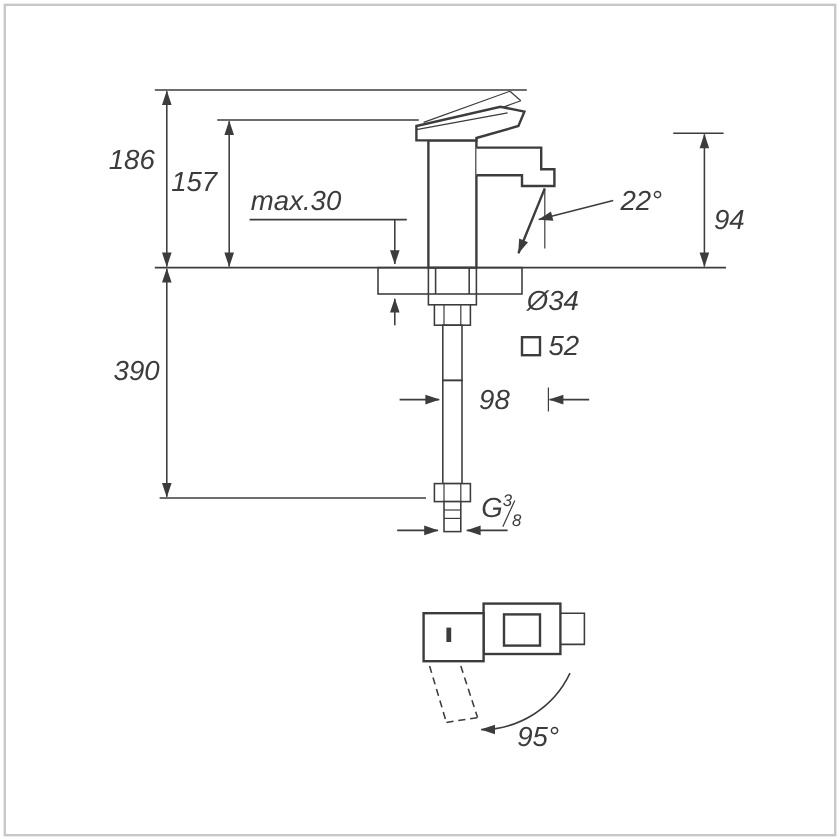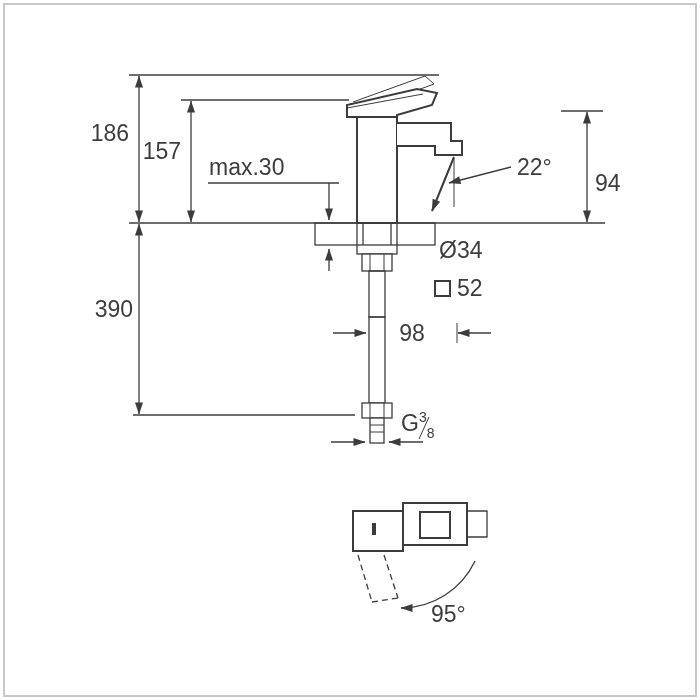--- a/index.html
+++ b/index.html
@@ -1,16 +1,16 @@
 <!DOCTYPE html>
 <html style="--line: #3c3c3c; --background: #ffffff; --frame-border: #c8c8c8; --hatch: #4a4a4a; --hose-braid: #7a7a7a;"><head>
 <meta charset="utf-8">
 <style>
   html,body{margin:0;padding:0;width:700px;height:700px;background:var(--background,#fff);overflow:hidden;}
-  .frame{position:absolute;inset:3px;border:2px solid var(--frame-border,#c8c8c8);box-sizing:border-box;background:var(--background,#fff);}
+  .frame{position:absolute;inset:3px;border:2px solid var(--frame-border,#c8c8c8);box-sizing:border-box;background:var(--background,#fff);font-style:italic;}
   svg{display:block;}
   text{font-family:"Liberation Sans","DejaVu Sans",sans-serif;font-size:23px;fill:var(--line,#333);}
   .sm{font-size:14px;}
   .ln{stroke:var(--line,#3c3c3c);stroke-width:1.3;fill:none;}
   .ln2{stroke:var(--line,#3c3c3c);stroke-width:2;fill:none;}
   .thin{stroke:var(--line,#3c3c3c);stroke-width:1;fill:none;}
   .fw{fill:#fff;}
   .dash{stroke-dasharray:6 4;}
 </style>
 </head>

